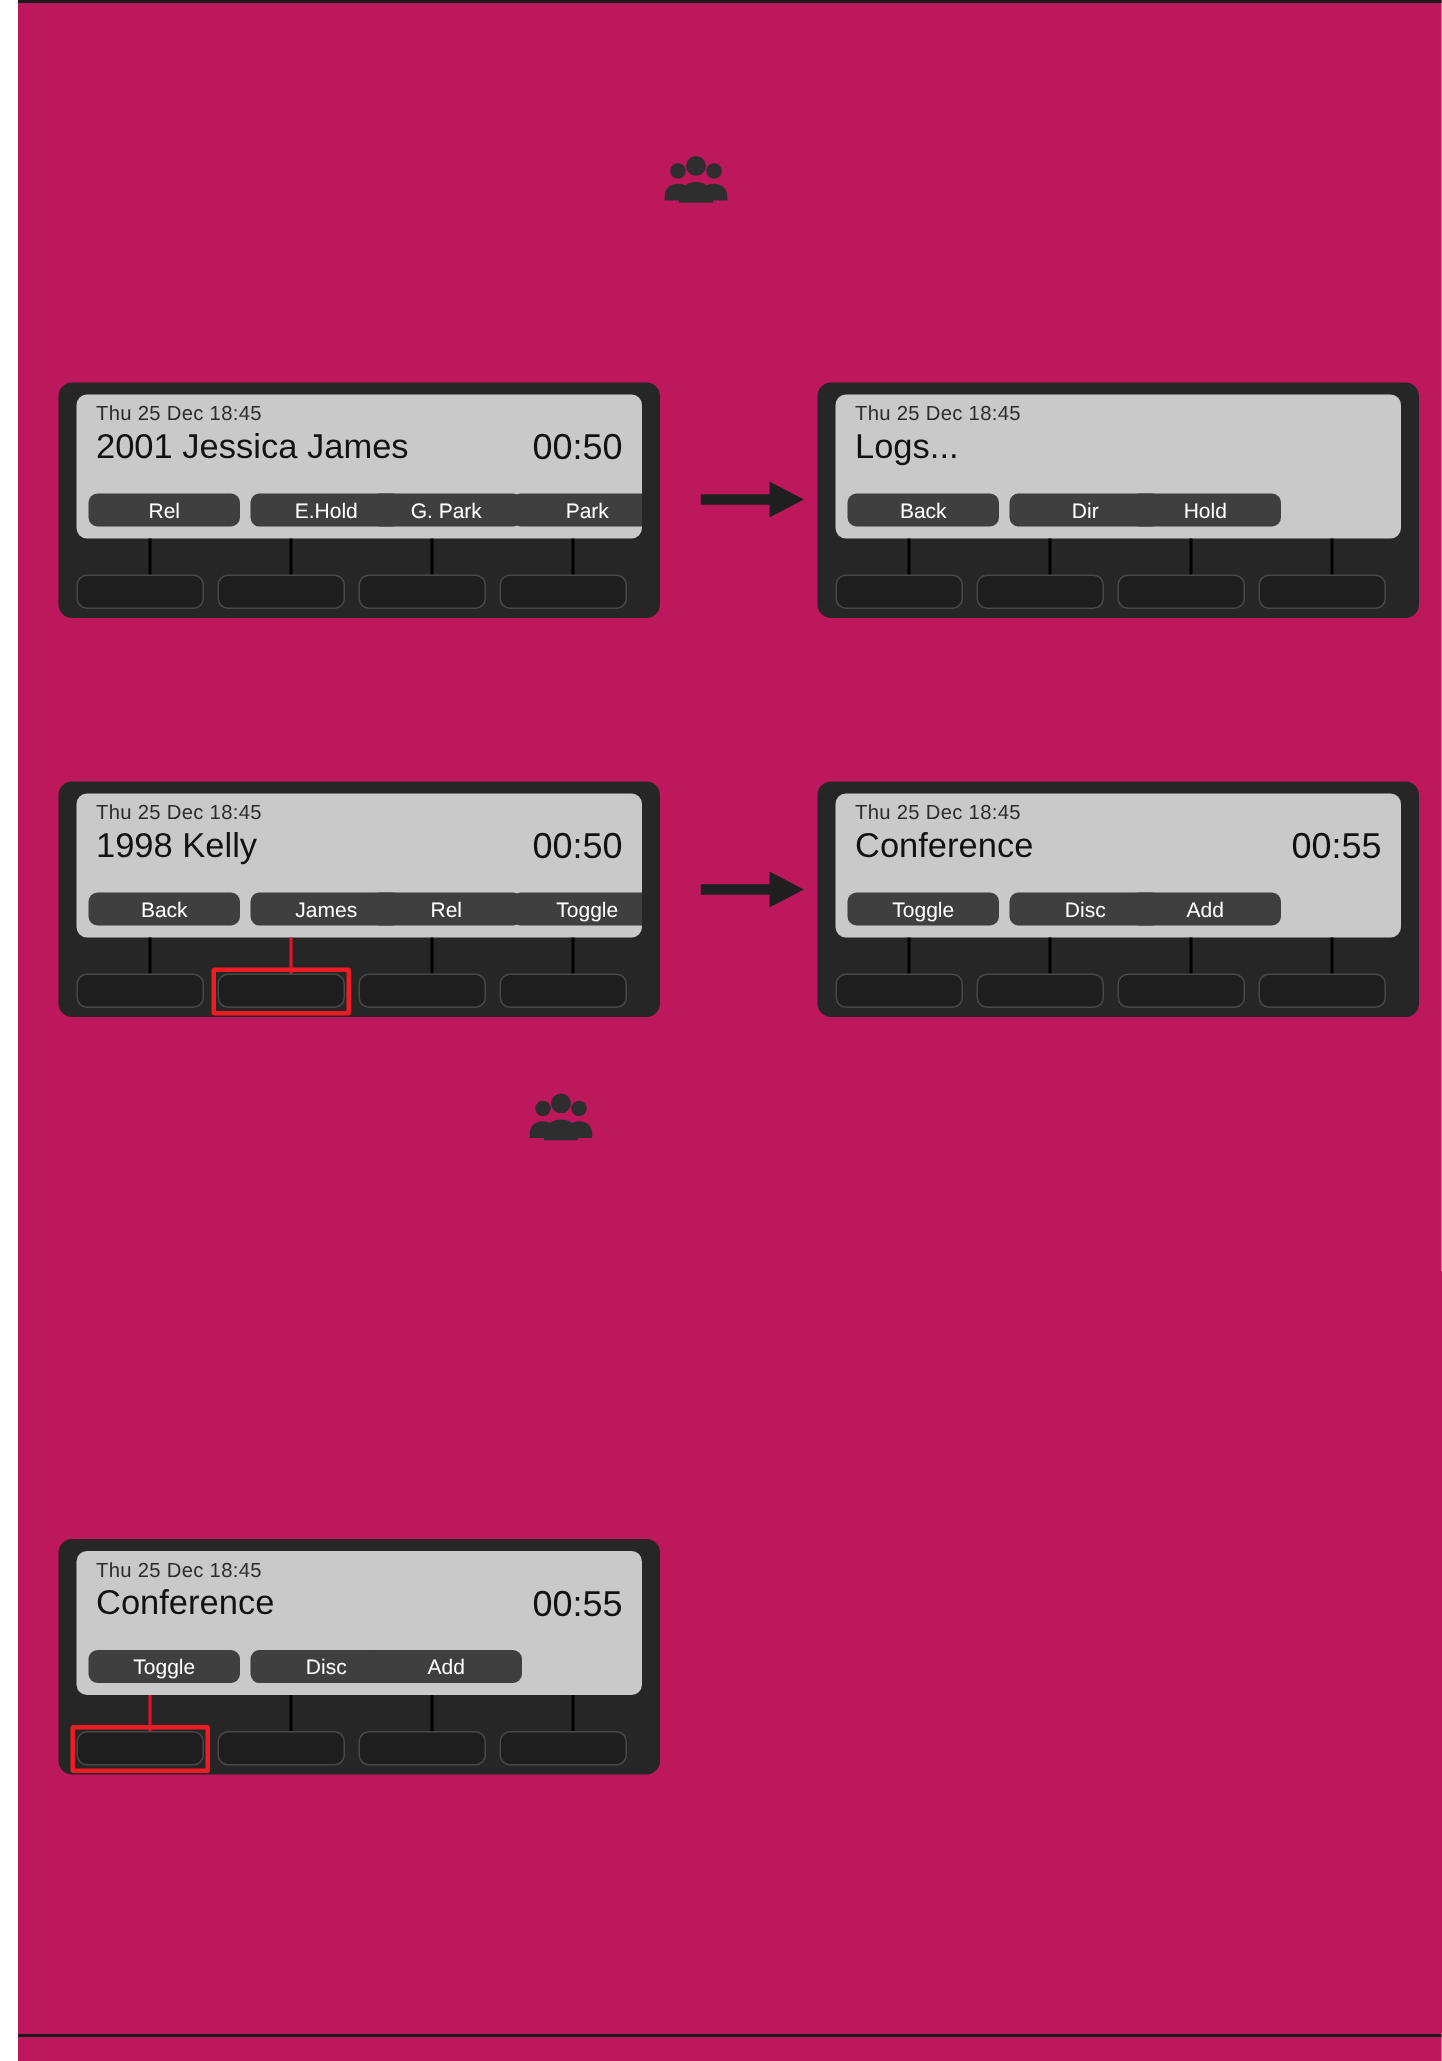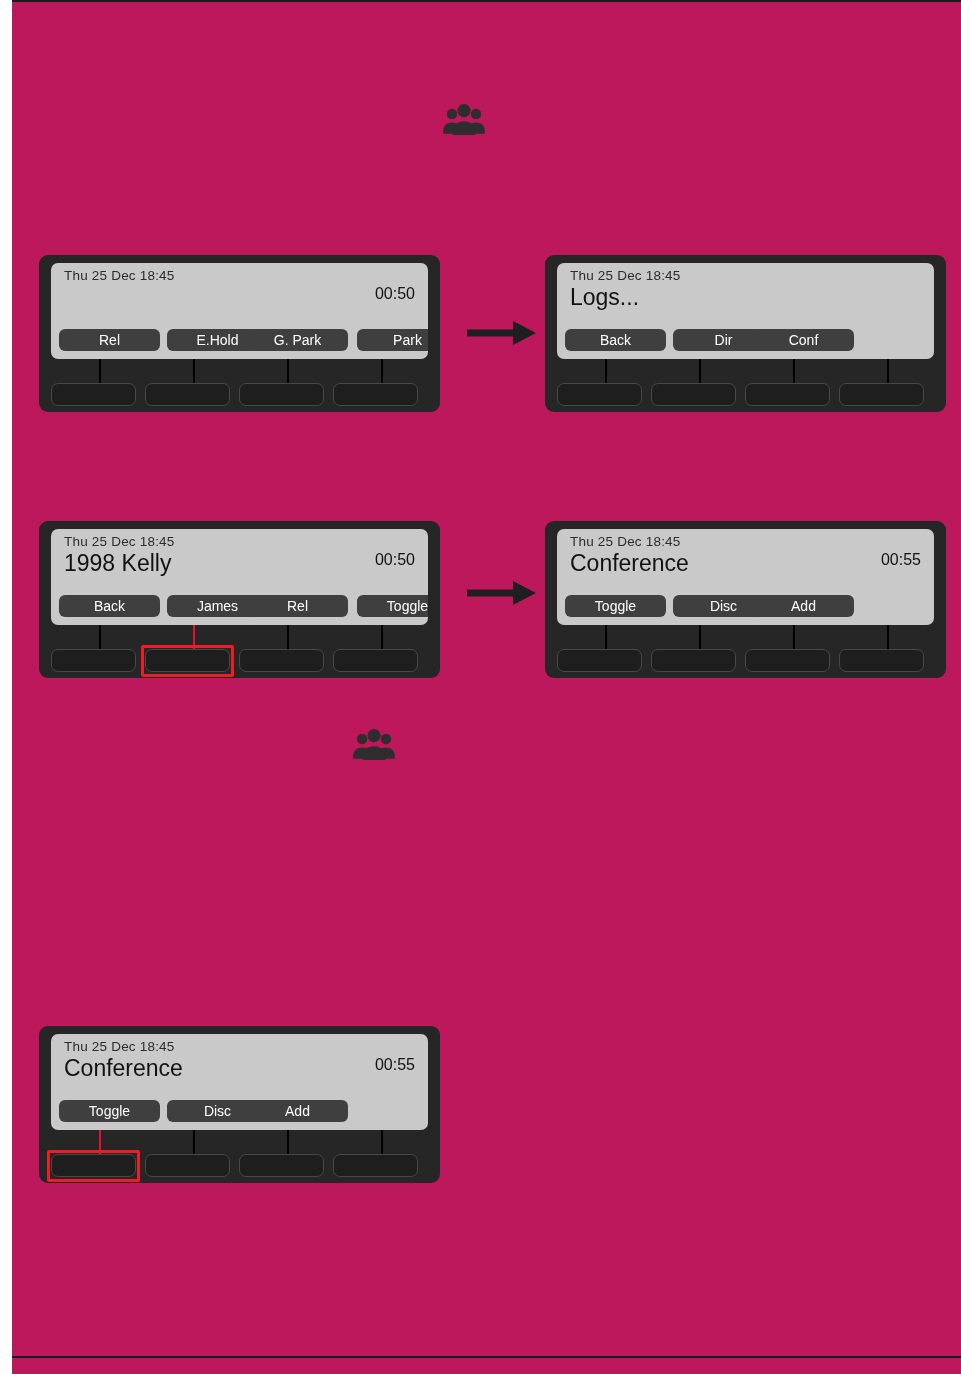--- a/index.html
+++ b/index.html
@@ -84,21 +84,21 @@
     top: 21px;
     font-size: 23px;
     color: #121212;
     white-space: nowrap;
   }
 
   .lcd-timer {
     position: absolute;
     right: 13px;
     top: 22px;
-    font-size: 16px;
+    font-size: 24px;
     color: #121212;
     white-space: nowrap;
   }
 
   
   .softkeys {
     position: absolute;
     left: 8px;
     top: 66px;
     width: 361px;
@@ -113,21 +113,21 @@
     border-radius: 6px;
     color: #ffffff;
     font-size: 14px;
     line-height: 22px;
     text-align: center;
     white-space: nowrap;
   }
   .softkey.k0 { left: 0px; }
   .softkey.k1 { left: 108px; }
   .softkey.k2 { left: 188px; }
-  .softkey.k3 { left: 298px; }
+  .softkey.k3 { left: 282px; }
 
   
   .hardkeys {
     position: absolute;
     left: 12px;
     top: 128px;
     width: 377px;
     height: 23px;
   }
   .hardkey {
@@ -214,20 +214,21 @@
       <div class="flow-arrow" style="left: 455px; top: 578px;">
         <svg viewBox="0 0 70 30" xmlns="http://www.w3.org/2000/svg">
           <path d="M0 11.5 H46 V3 L69 15 L46 27 V18.5 H0 Z" fill="#1f1f1f"></path>
         </svg>
       </div>
     </div>
   <div id="phone-layer">
       <div class="phone" style="left: 27px; top: 255px;">
         <div class="lcd">
           <div class="lcd-status">Thu  25 Dec  18:45</div>
+          <div class="lcd-title">2001 Jessica James</div>
           <div class="lcd-timer">00:50</div>
           <div class="softkeys">
             <div class="softkey k0">Rel</div>
             <div class="softkey k1">E.Hold</div>
             <div class="softkey k2">G. Park</div>
             <div class="softkey k3">Park</div>
           </div>
         </div>
         <div class="stem s0"></div>
         <div class="stem s1"></div>
@@ -240,21 +241,21 @@
           <div class="hardkey h3"></div>
         </div>
       </div>
       <div class="phone" style="left: 533px; top: 255px;">
         <div class="lcd">
           <div class="lcd-status">Thu  25 Dec  18:45</div>
           <div class="lcd-title">Logs...</div>
           <div class="softkeys">
             <div class="softkey k0">Back</div>
             <div class="softkey k1">Dir</div>
-            <div class="softkey k2">Conf</div>
+            <div class="softkey k2">Hold</div>
           </div>
         </div>
         <div class="stem s0"></div>
         <div class="stem s1"></div>
         <div class="stem s2"></div>
         <div class="stem s3"></div>
         <div class="hardkeys">
           <div class="hardkey h0"></div>
           <div class="hardkey h1"></div>
           <div class="hardkey h2"></div>

